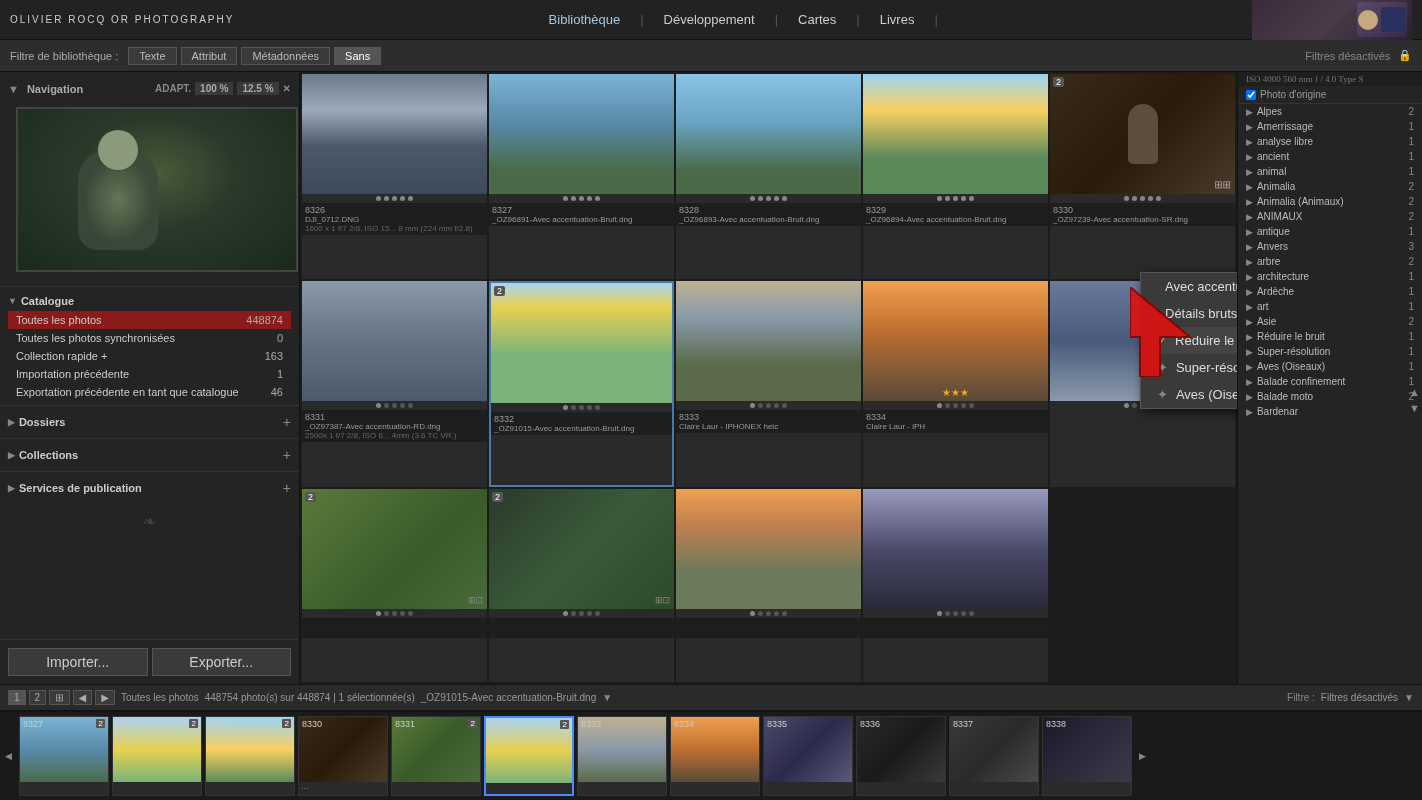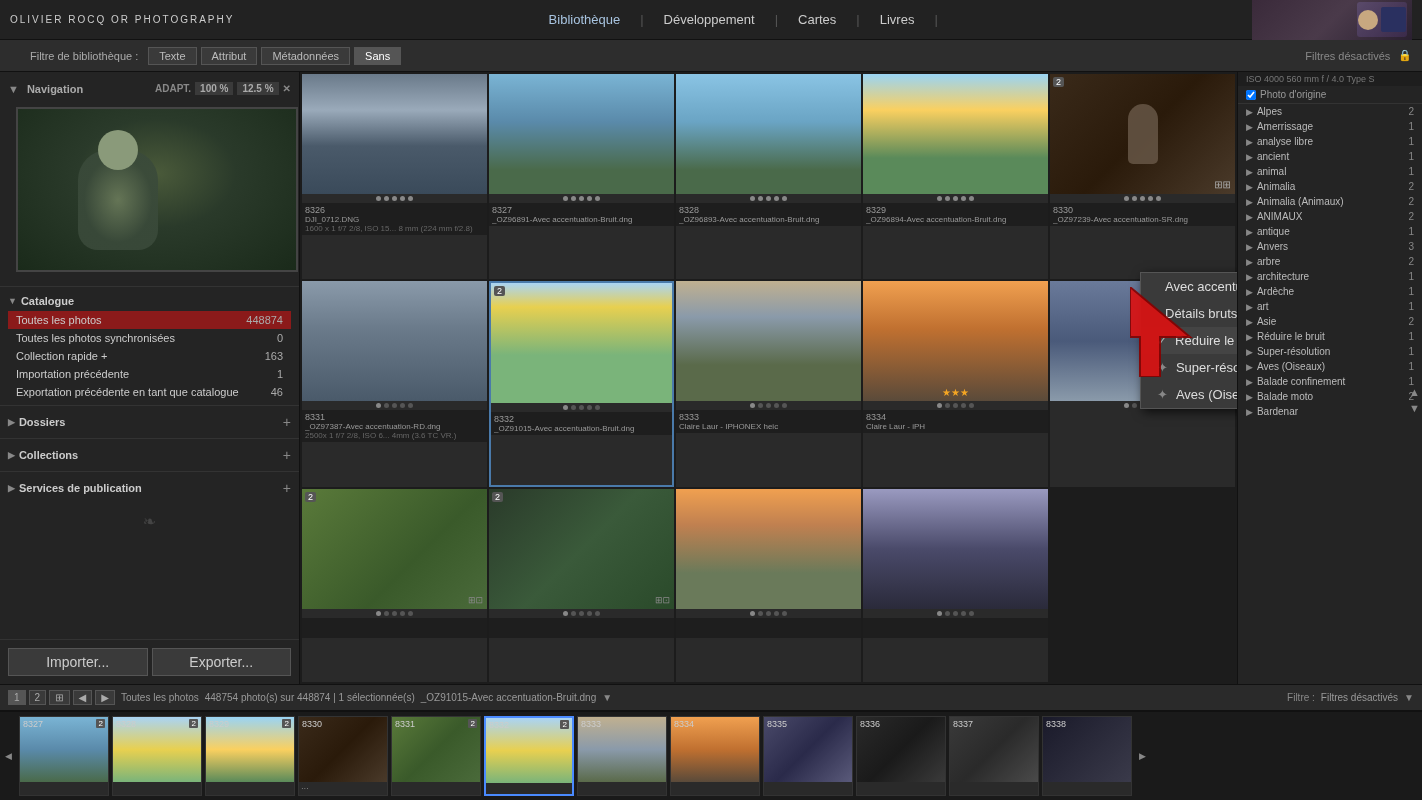--- a/index.html
+++ b/index.html
@@ -14,21 +14,21 @@
     .top-nav-menu { display: flex; gap: 20px; align-items: center; }
     .top-nav-menu span { color: #ccc; font-size: 13px; cursor: pointer; }
     .top-nav-menu span.active { color: #a8c4e0; }
     .top-nav-menu .sep { color: #555; }
 
     
     .filter-bar {
       height: 32px; background: #2d2d2d; display: flex; align-items: center;
       padding: 0 10px; gap: 10px; border-bottom: 1px solid #111;
     }
-    .filter-label { color: #aaa; font-size: 11px; margin-left: 20px; }
+    .filter-label { color: #aaa; font-size: 11px; }
     .filter-tabs { display: flex; gap: 4px; }
     .filter-tab { padding: 2px 10px; background: #3a3a3a; color: #bbb; font-size: 11px; cursor: pointer; border: 1px solid #555; }
     .filter-tab.active { background: #555; color: #fff; }
     .filter-right { margin-left: auto; display: flex; align-items: center; gap: 8px; }
     .filter-disabled { color: #888; font-size: 11px; }
 
     
     .main-layout { display: flex; height: calc(800px - 40px - 32px - 90px - 26px); }
 
     
@@ -142,21 +142,21 @@
 
     
     .webcam-person {
       width: 160px; height: 40px;
       background: linear-gradient(135deg, #3a2a3a 0%, #4a3a4a 50%, #2a2030 100%);
       display: flex; align-items: center; justify-content: flex-end;
       padding-right: 5px;
     }
 
     
-    .exif-bar { font-size: 9px; color: #777; padding: 2px 8px; background: #1e1e1e; }
+    .exif-bar { font-size: 9px; color: #777; padding: 2px 8px; background: #1e1e1e; font-family: Liberation Serif, serif; }
   </style>
 </head>
 <body>
 
 <div class="top-nav">
   <div class="top-nav-logo">OLIVIER ROCQ OR PHOTOGRAPHY</div>
   <div class="top-nav-menu">
     <span class="active">Bibliothèque</span>
     <span class="sep">|</span>
     <span>Développement</span>

